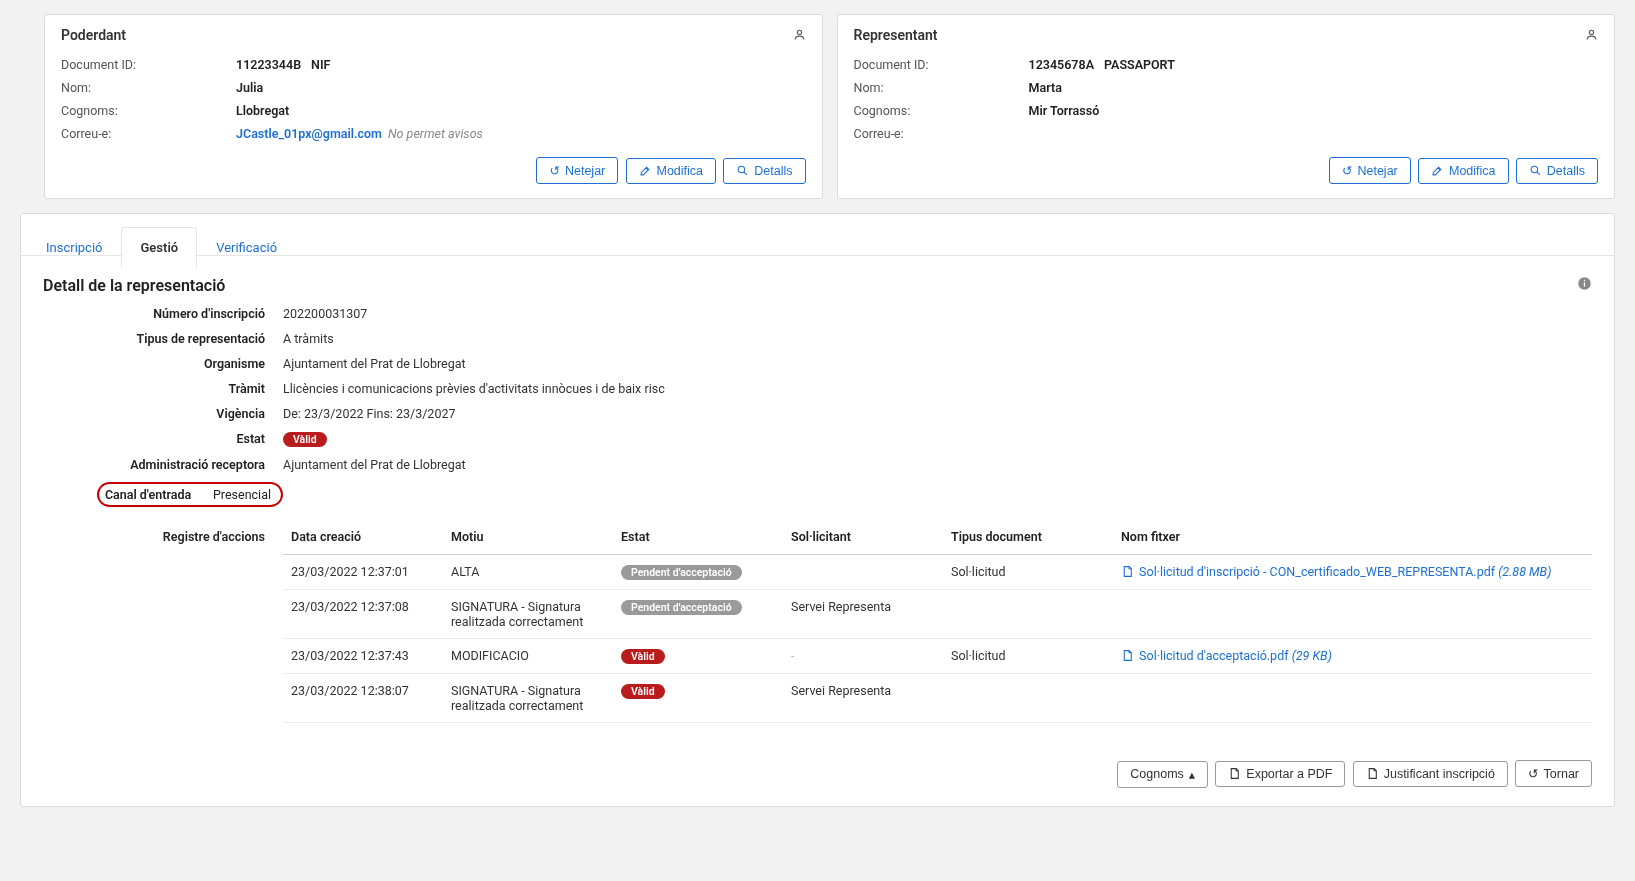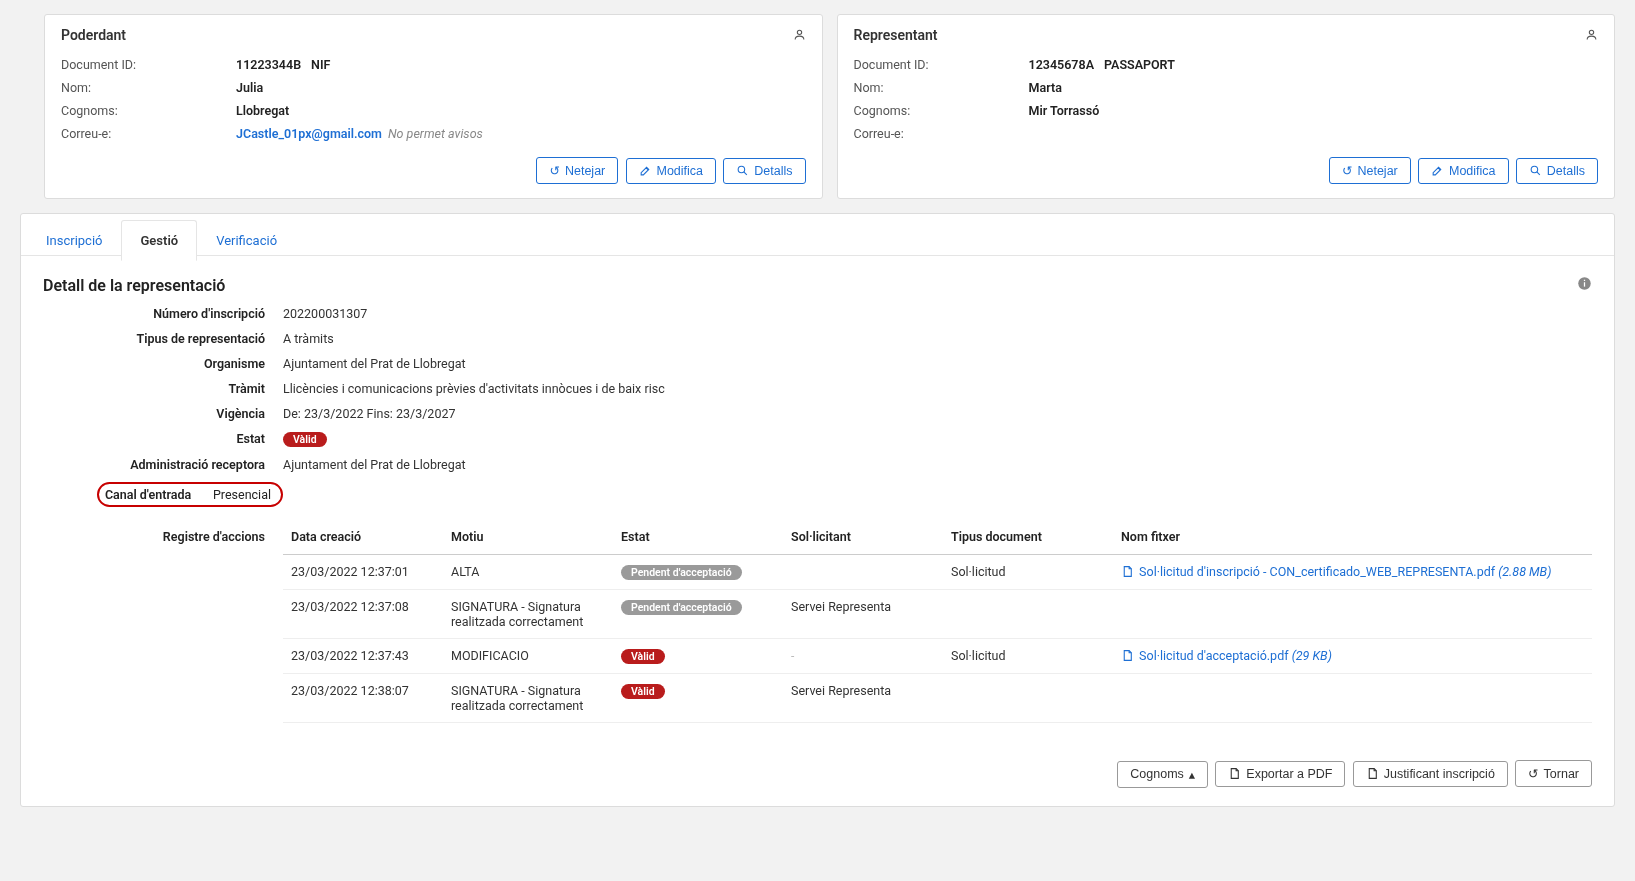--- a/index.html
+++ b/index.html
@@ -62,21 +62,21 @@
     }
     .tab {
       padding: 12px 18px;
       font-size: 13px;
       color: #1e6fd4;
       cursor: pointer;
       border: 1px solid transparent;
       border-bottom: none;
       border-radius: 3px 3px 0 0;
       position: relative;
-      top: 6px;
+      top: 13px;
     }
     .tab.active {
       color: #333;
       font-weight: 600;
       background: #fff;
       border-color: #e5e5e5;
       border-bottom: 1px solid #fff;
     }
     .section { padding: 20px 22px 18px; position: relative; }
     .section-title { font-weight: 600; font-size: 16px; margin-bottom: 6px; color:#222; }

